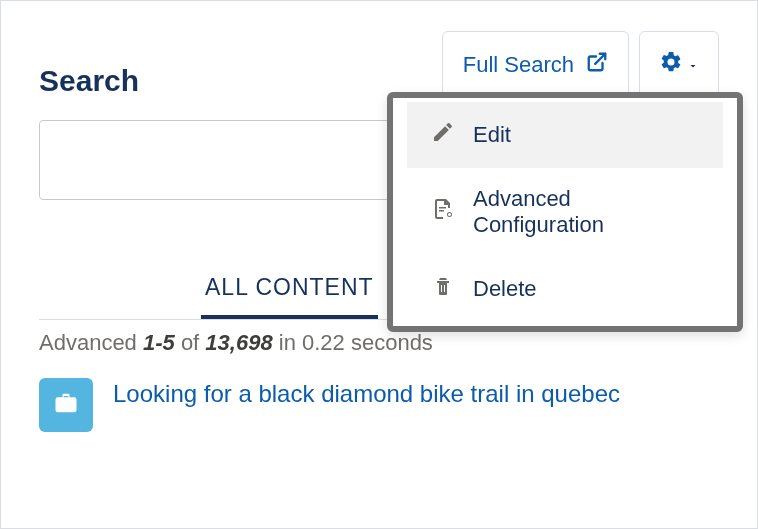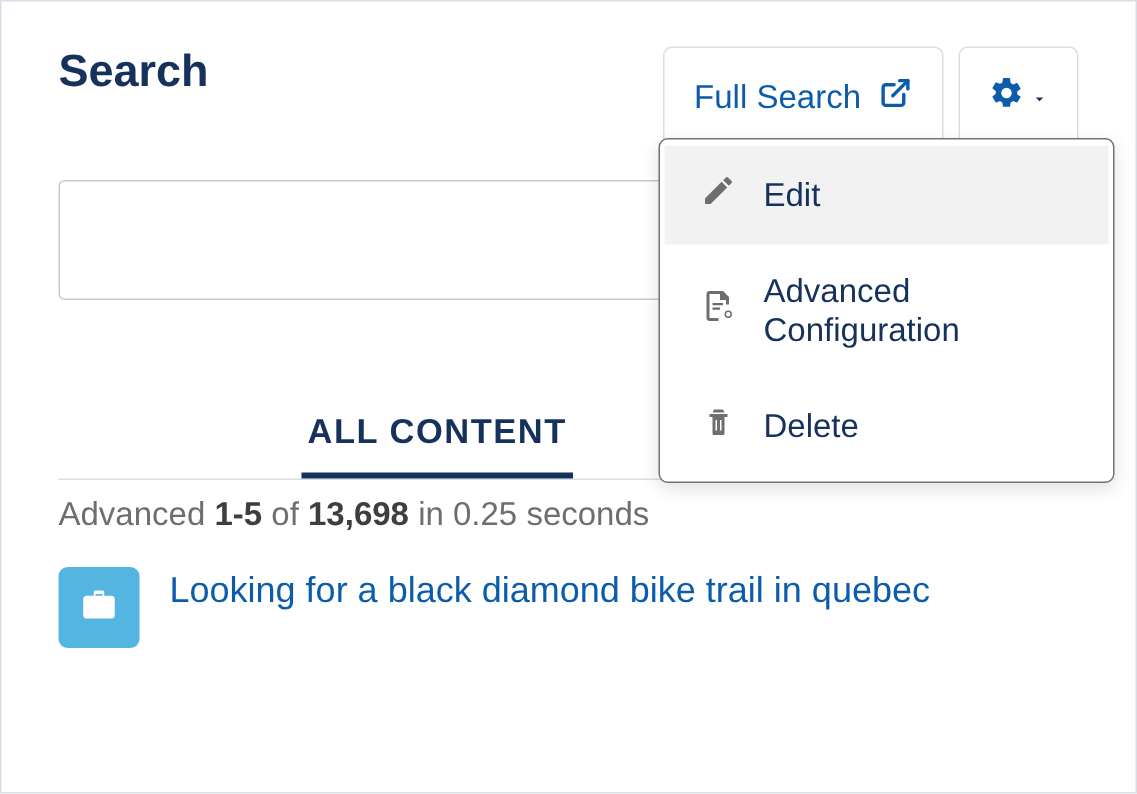--- a/index.html
+++ b/index.html
@@ -7,21 +7,21 @@
     font-family: -apple-system, BlinkMacSystemFont, "Segoe UI", Arial, sans-serif;
     background: #fff;
     width: 758px;
     height: 529px;
     border: 1px solid #d8dde6;
     position: relative;
     overflow: hidden;
   }
   .header {
     display: flex;
-    align-items: flex-start;
+    align-items: flex-end;
     justify-content: space-between;
     padding: 30px 38px 0 38px;
   }
   .title {
     font-size: 30px;
     font-weight: 700;
     color: #16325c;
   }
   .header-actions {
     display: flex;
@@ -53,68 +53,68 @@
     border: 1px solid #c9c9c9;
     border-radius: 4px;
     height: 80px;
     width: 682px;
     background: #fff;
   }
   .dropdown {
     position: absolute;
     top: 91px;
     right: 14px;
-    width: 304px;
-    background: #fff;
-    border: 1px solid #737373;
+    width: 356px;
+    background: #fff;
+    border: 6px solid #737373;
     border-radius: 6px;
     box-shadow: 0 4px 12px rgba(0,0,0,0.12);
     z-index: 10;
-    padding: 4px 3px;
+    padding: 4px 14px;
   }
   .dropdown-item {
     display: flex;
     align-items: center;
     gap: 18px;
     padding: 18px 24px;
     font-size: 22px;
     color: #16325c;
     cursor: pointer;
   }
   .dropdown-item.hover { background: #f3f2f2; }
   .dropdown-item svg { flex-shrink: 0; }
   .tabs {
     display: flex;
     gap: 70px;
     margin-top: 64px;
     padding-left: 200px;
   }
   .tab {
     font-size: 23px;
-    font-weight: 700;
+    font-weight: 400;
     letter-spacing: 1px;
     color: #0b5cab;
     padding: 10px 4px 14px 4px;
     cursor: pointer;
   }
   .tab.active {
     color: #16325c;
     border-bottom: 4px solid #16325c;
   }
   .divider {
     border: none;
     border-top: 1px solid #d8dde6;
     margin: 0 38px;
   }
   .results-info {
     font-size: 22px;
     color: #706e6b;
     margin: 10px 38px 0 38px;
   }
-  .results-info b { color: #3e3e3c; font-weight: 700; }
+  .results-info b { color: #3e3e3c; font-weight: 700; font-style: italic; }
   .result-row {
     display: flex;
     align-items: flex-start;
     gap: 20px;
     margin: 22px 38px 0 38px;
   }
   .result-icon {
     width: 54px;
     height: 54px;
     background: #54b6e0;
@@ -192,21 +192,21 @@
   </div>
 </div>
 
 <div class="tabs">
   <div class="tab active">ALL CONTENT</div>
   <div class="tab">ARTICLES</div>
 </div>
 <hr class="divider">
 
 <div class="results-info">
-  <span>Advanced </span><b>1-5</b><span> of </span><b>13,698</b><span> in </span><span>0.25 seconds</span>
+  <span>Advanced </span><b>1-5</b><span> of </span><b>13,698</b><span> in </span><span>0.22 seconds</span>
 </div>
 
 <div class="result-row">
   <div class="result-icon">
     <span>
       <svg width="28" height="28" viewBox="0 0 24 24" fill="#fff">
         <path d="M10 4h4a1 1 0 0 1 1 1v2h4a2 2 0 0 1 2 2v9a2 2 0 0 1-2 2H5a2 2 0 0 1-2-2V9a2 2 0 0 1 2-2h4V5a1 1 0 0 1 1-1zm0 3h4V6h-4v1z"></path>
       </svg>
     </span>
   </div>

